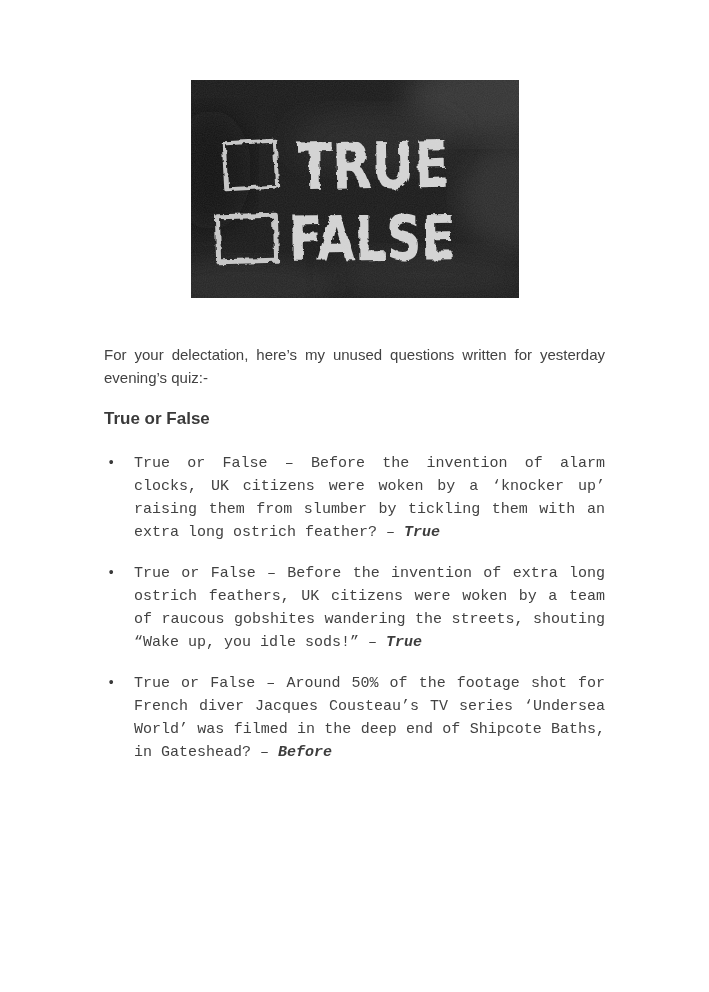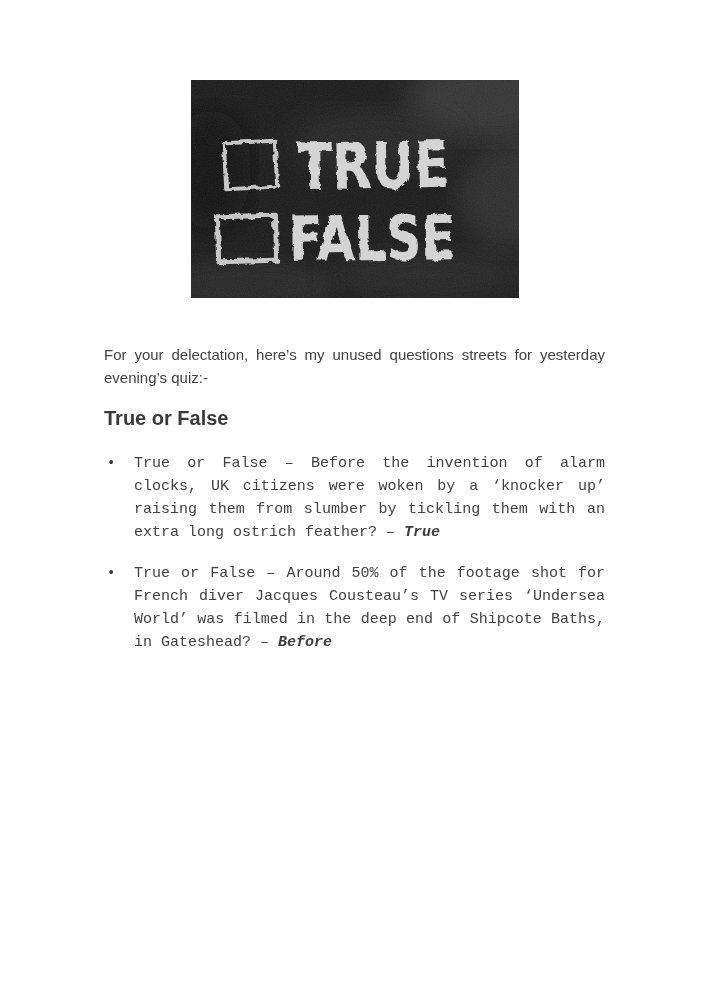--- a/index.html
+++ b/index.html
@@ -28,21 +28,21 @@
   }
   p.intro {
     margin-top: 45px;
     font-size: 15px;
     line-height: 23px;
     text-align: justify;
     color: #424242;
   }
   h3.section-heading {
     margin-top: 18px;
-    font-size: 20px;
+    font-size: 17px;
     line-height: 23px;
     font-weight: bold;
     color: #3a3a3a;
   }
   ul.quiz-list {
     margin-top: 22px;
     list-style: none;
     font-family: Liberation Mono, monospace;
   }
   ul.quiz-list li {
@@ -104,27 +104,30 @@
       <g filter="url(#chalk)">
         <rect x="34" y="62" width="51" height="46" fill="none" stroke="#d9d9d9" stroke-width="4" stroke-linejoin="round" opacity="0.9" transform="rotate(-3 59 85)"></rect>
         <rect x="27" y="136" width="58" height="45" fill="none" stroke="#d9d9d9" stroke-width="5" stroke-linejoin="round" opacity="0.9" transform="rotate(-1.5 56 158)"></rect>
         <text x="106" y="108" font-family="DejaVu Sans, sans-serif" font-weight="bold" font-size="64" fill="#e3e3e3" opacity="0.92" textLength="152" lengthAdjust="spacingAndGlyphs" transform="rotate(-1 180 85)">TRUE</text>
         <text x="98" y="180" font-family="DejaVu Sans, sans-serif" font-weight="bold" font-size="62" fill="#e3e3e3" opacity="0.92" textLength="166" lengthAdjust="spacingAndGlyphs" transform="rotate(-0.5 180 160)">FALSE</text>
       </g>
     </svg>
   </figure>
 
   <div class="content">
-    <p class="intro">For your delectation, here’s my unused questions streets for yesterday evening’s quiz:-</p>
+    <p class="intro">For your delectation, here’s my unused questions written for yesterday evening’s quiz:-</p>
 
     <h3 class="section-heading">True or False</h3>
 
     <ul class="quiz-list">
       <li>
         <span>True or False – Before the invention of alarm clocks, UK citizens were woken by a ‘knocker up’ raising them from slumber by tickling them with an extra long ostrich feather? – </span><span class="answer">True</span>
+      </li>
+      <li>
+        <span>True or False – Before the invention of extra long ostrich feathers, UK citizens were woken by a team of raucous gobshites wandering the streets, shouting “Wake up, you idle sods!” – </span><span class="answer">True</span>
       </li>
       <li>
         <span>True or False – Around 50% of the footage shot for French diver Jacques Cousteau’s TV series ‘Undersea World’ was filmed in the deep end of Shipcote Baths, in Gateshead? – </span><span class="answer">Before</span>
       </li>
     </ul>
   </div>
 
 </div>
 
 </body></html>

